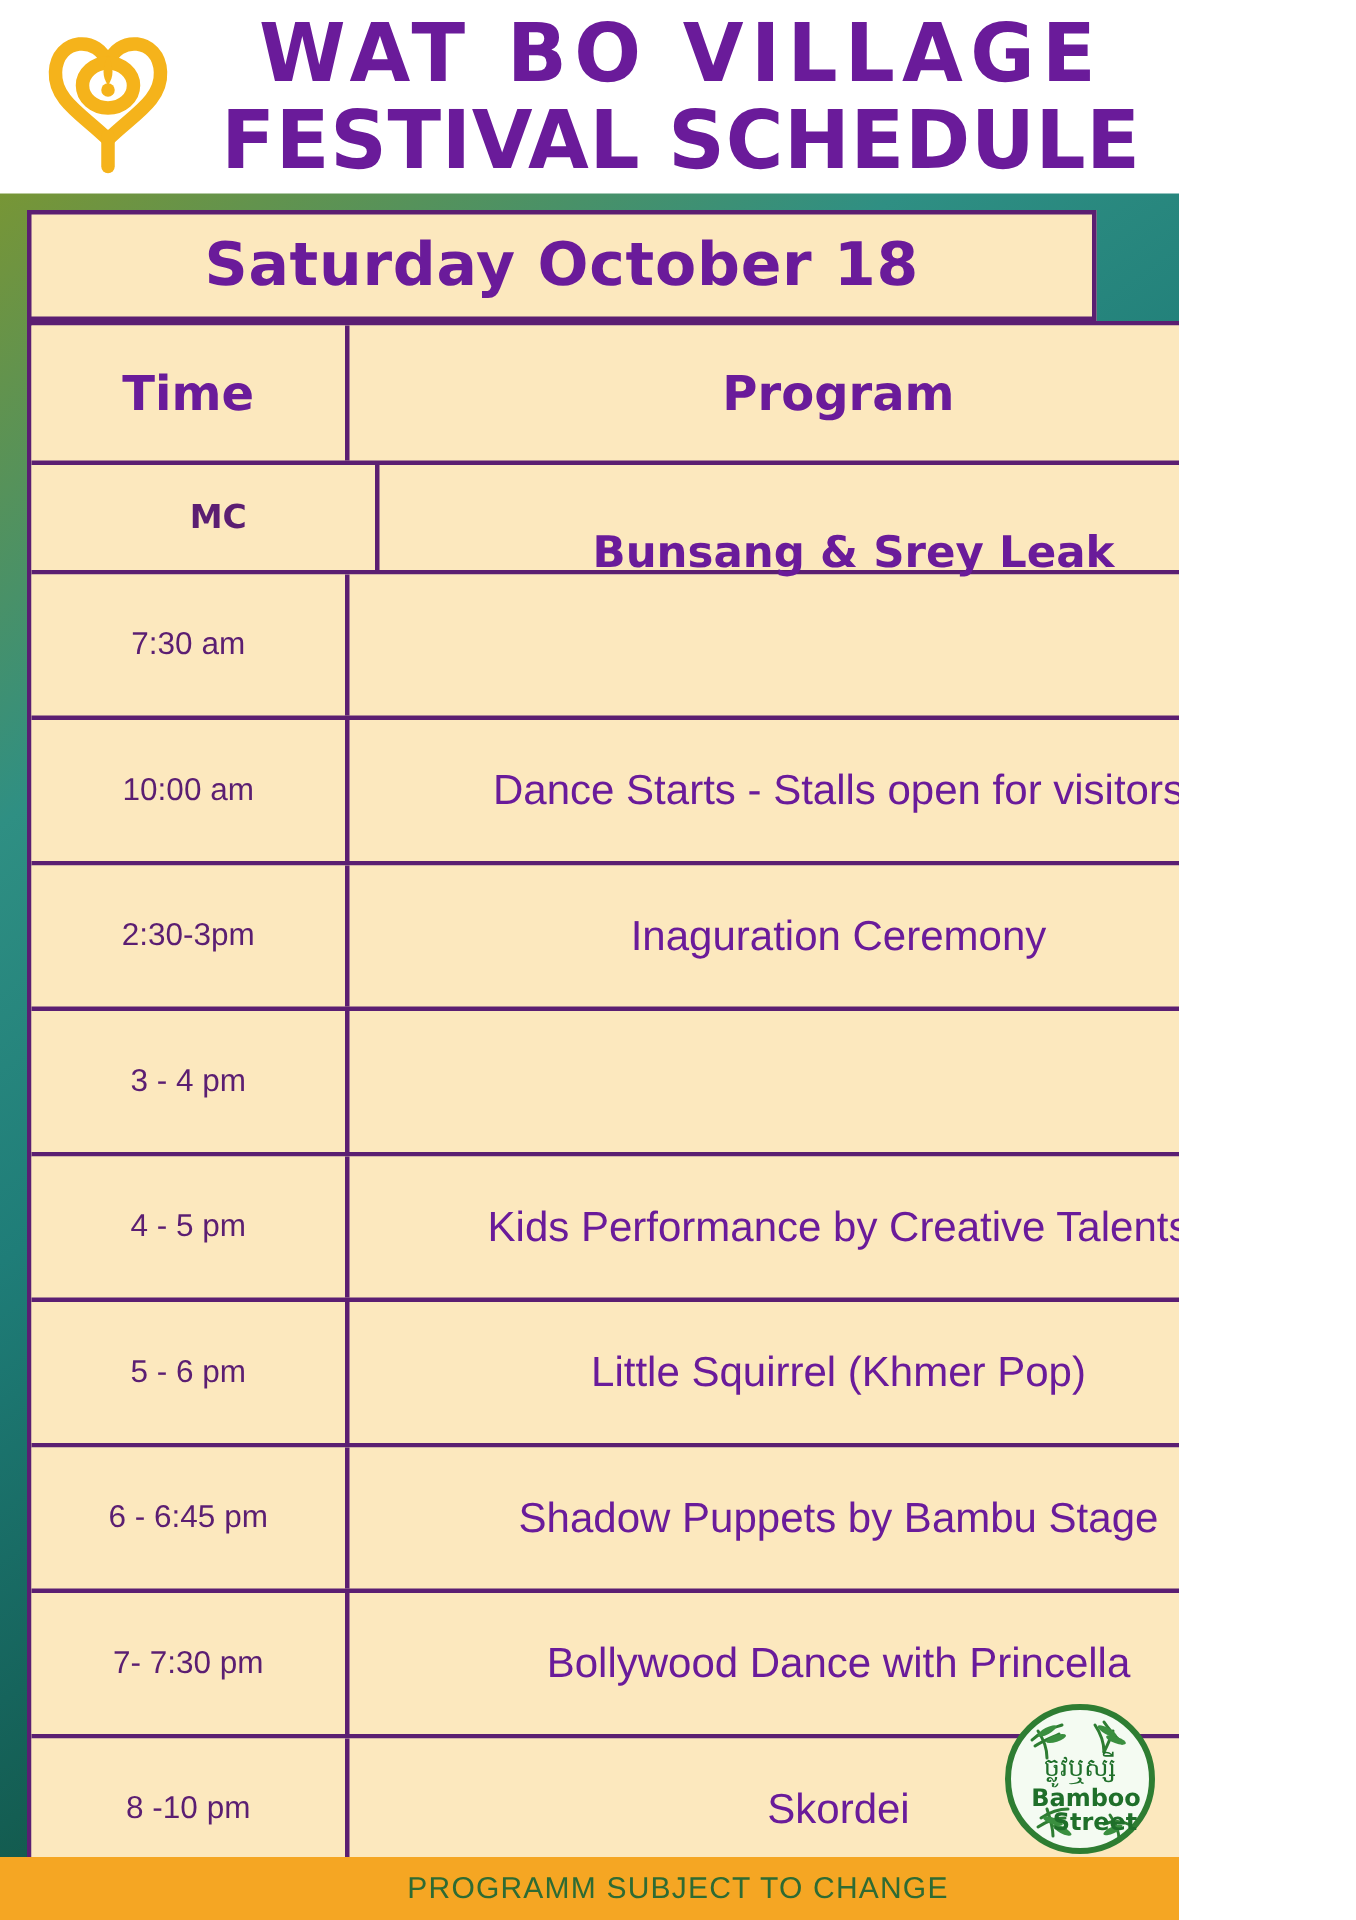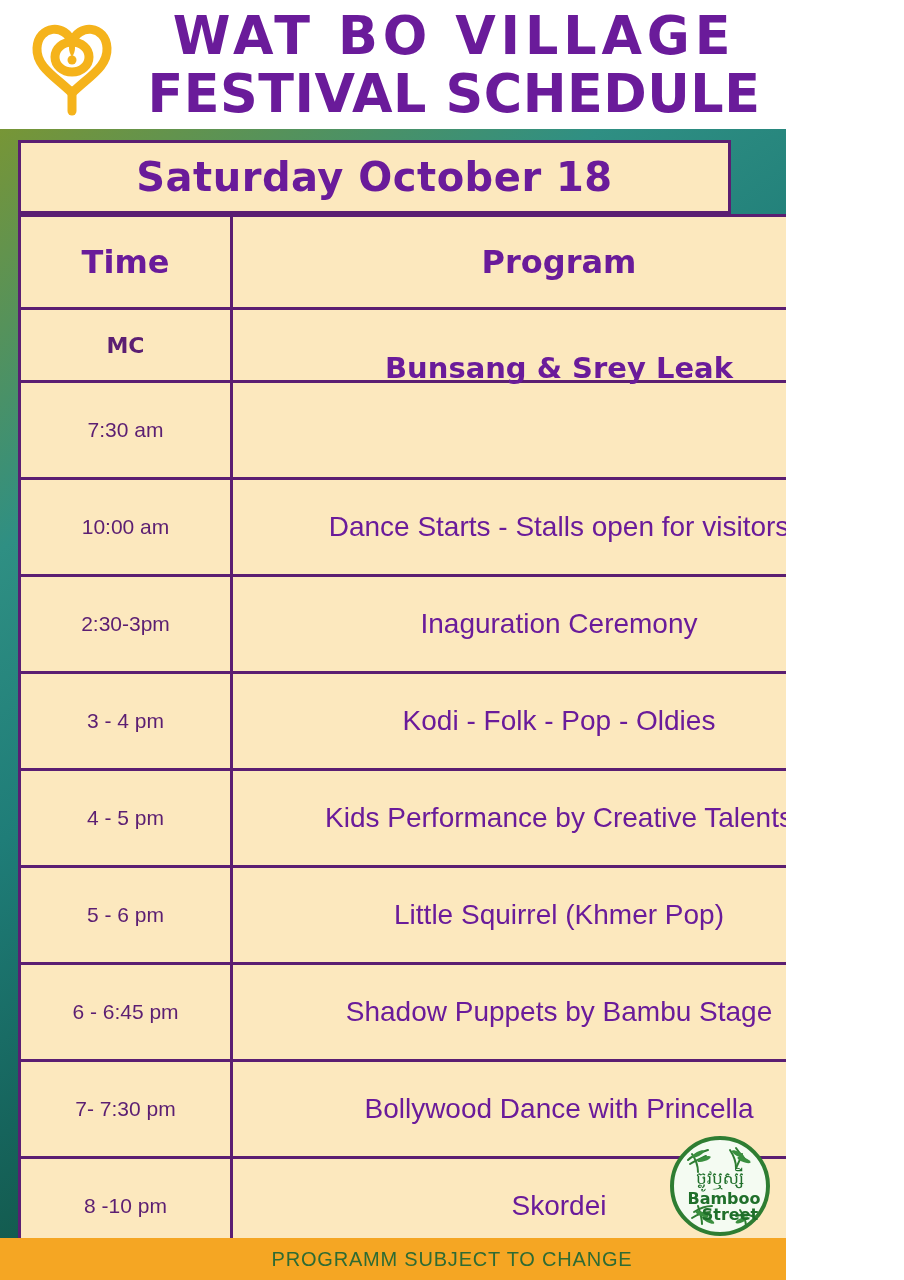--- a/index.html
+++ b/index.html
@@ -138,21 +138,21 @@
 
   .row.header { height: 90px; }
   .row.header .cell-time,
   .row.header .cell-prog {
     color: #6a1b9a;
     font-weight: bold;
     font-family: "DejaVu Sans", sans-serif;
   }
   .row.header .htext { font-size: 32px; }
 
-  .row.mc { height: 70px; }
+  .row.mc { height: 70px; padding-left: 20px; }
   .row.mc .ttext,
   .row.mc .ptext {
     font-weight: bold;
     font-family: "DejaVu Sans", sans-serif;
   }
   .row.mc .ttext { font-size: 22px; }
   .row.mc .ptext { font-size: 29px; margin-top: 45px; }
 
   .row.data { height: 94px; }
   .ttext {
@@ -278,23 +278,20 @@
         <span class="ttext">2:30-3pm</span>
       </div>
       <div class="cell-prog">
         <span class="ptext">Inaguration Ceremony</span>
       </div>
     </div>
 
     <div class="row data">
       <div class="cell-time">
         <span class="ttext">3 - 4 pm</span>
-      </div>
-      <div class="cell-prog">
-        <span class="ptext">Kodi - Folk - Pop - Oldies</span>
       </div>
     </div>
 
     <div class="row data">
       <div class="cell-time">
         <span class="ttext">4 - 5 pm</span>
       </div>
       <div class="cell-prog">
         <span class="ptext">Kids Performance by Creative Talents</span>
       </div>

